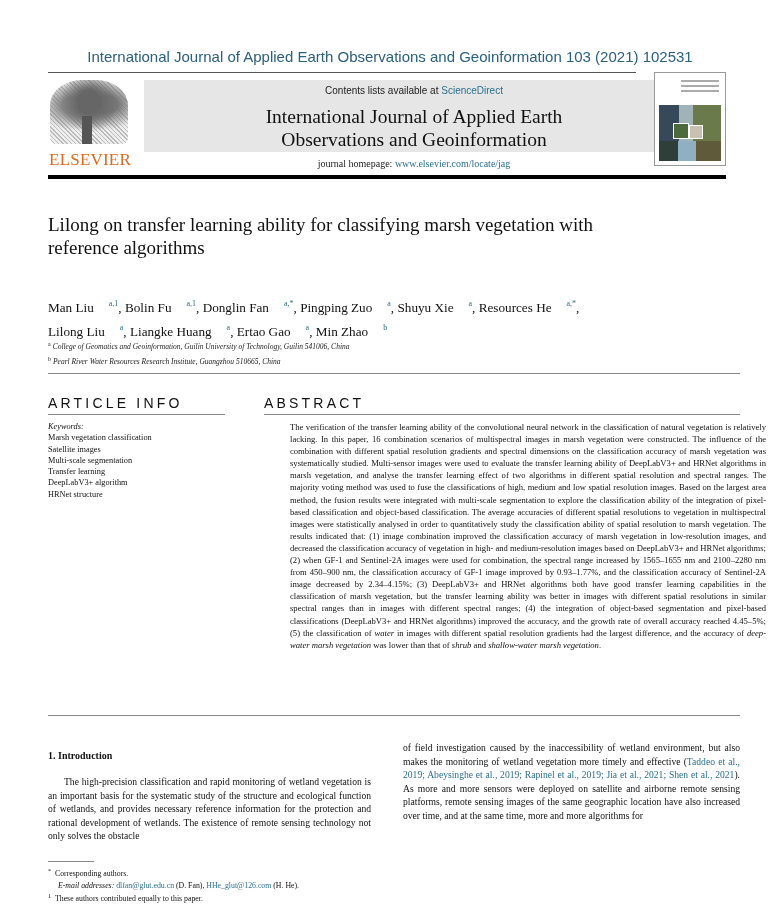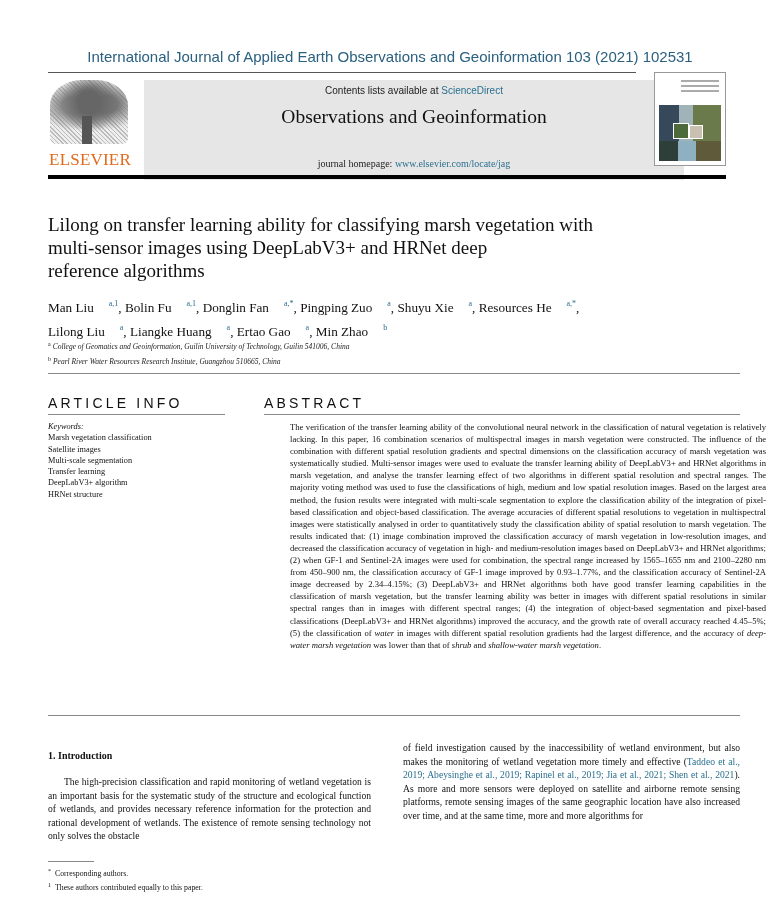--- a/index.html
+++ b/index.html
@@ -14,21 +14,21 @@
   #elsevier-logo .tree { position: absolute; top: 0; left: 2px; width: 78px; height: 64px;
     background:
       radial-gradient(ellipse at 50% 35%, #666 0 20%, transparent 52%),
       radial-gradient(ellipse at 30% 40%, #888 0 15%, transparent 45%),
       radial-gradient(ellipse at 72% 38%, #777 0 15%, transparent 45%),
       repeating-linear-gradient(45deg, #bbb 0 1px, #eee 1px 3px);
     border-radius: 40% 40% 6px 6px; }
   #elsevier-logo .trunk { position: absolute; top: 36px; left: 34px; width: 10px; height: 28px; background: #555; }
   #elsevier-logo .word { position: absolute; top: 70px; left: 0; width: 84px; text-align: center; font-family: "Liberation Serif", serif; font-size: 17px; color: #e06a1b; letter-spacing: 0.2px; }
 
-  #masthead { position: absolute; top: 8px; left: 96px; width: 540px; height: 100px; background: #e6e6e6; text-align: center; }
+  #masthead { position: absolute; top: 8px; left: 96px; width: 540px; height: 72px; background: #e6e6e6; text-align: center; }
   #masthead .contents { position: absolute; top: 5px; left: 0; width: 100%; font-family: "Liberation Sans", sans-serif; font-size: 10px; color: #222; }
   #masthead .title { position: absolute; top: 25px; left: 0; width: 100%; font-family: "Liberation Serif", serif; font-size: 19.5px; line-height: 23px; color: #111; }
   #masthead .homepage { position: absolute; top: 78px; left: 0; width: 100%; font-family: Liberation Serif, serif; font-size: 10px; color: #222; }
 
   #cover { position: absolute; top: 0; left: 606px; width: 72px; height: 94px; border: 1px solid #999; background: #fff; overflow: hidden; }
   #cover .hdr { position: absolute; top: 4px; left: 4px; width: 60px; height: 22px; }
   #cover .hdr span { display: block; height: 2px; background: #aaa; margin: 3px 0 0 22px; }
   #cover .mosaic { position: absolute; top: 32px; left: 4px; width: 62px; height: 56px;
     background:
       linear-gradient(90deg, #35495a 0 33%, #9fb3b8 33% 55%, #6a7a4a 55% 100%);
@@ -71,20 +71,21 @@
   <div id="elsevier-logo">
     <div class="tree"></div>
     <div class="trunk"></div>
     <div class="word">ELSEVIER</div>
   </div>
   <div id="masthead">
     <div class="contents">
       <span>Contents lists available at </span><span class="link">ScienceDirect</span>
     </div>
     <div class="title">
+      <div>International Journal of Applied Earth</div>
       <div>Observations and Geoinformation</div>
     </div>
     <div class="homepage">
       <span>journal homepage: </span><span class="link">www.elsevier.com/locate/jag</span>
     </div>
   </div>
   <div id="cover">
     <div class="hdr">
         <span></span>
         <span></span>
@@ -94,21 +95,20 @@
       <i style="left:14px;top:18px;width:16px;height:16px;background:#4d6b3a;border:1px solid #fff;"></i>
       <i style="left:30px;top:20px;width:14px;height:14px;background:#c8c0b0;border:1px solid #fff;"></i>
       <i style="left:0;top:36px;width:62px;height:20px;background:linear-gradient(90deg,#2e3f3a 0 30%,#8fb0c0 30% 60%,#5e5a3a 60%);"></i>
     </div>
   </div>
   <div class="bottomline"></div>
 </div>
 
 <div id="article-title">
   <div>Lilong on transfer learning ability for classifying marsh vegetation with</div>
-  <div>multi-sensor images using DeepLabV3+ and HRNet deep</div>
   <div>reference algorithms</div>
 </div>
 
 <div id="authors">
   <div>
     <span>Man Liu</span><sup>a,1</sup>,
     <span>Bolin Fu</span><sup>a,1</sup>,
     <span>Donglin Fan</span><sup>a,*</sup>,
     <span>Pingping Zuo</span><sup>a</sup>,
     <span>Shuyu Xie</span><sup>a</sup>,
@@ -149,14 +149,15 @@
 
 <div class="rule" style="top:715px;left:48px;width:692px;"></div>
 
 <div id="intro-heading">1.  Introduction</div>
 <div id="intro-left">The high-precision classification and rapid monitoring of wetland vegetation is an important basis for the systematic study of the structure and ecological function of wetlands, and provides necessary reference information for the protection and rational development of wetlands. The existence of remote sensing technology not only solves the obstacle</div>
 <div id="intro-right"><span>of field investigation caused by the inaccessibility of wetland environment, but also makes the monitoring of wetland vegetation more timely and effective (</span><span class="link">Taddeo et al., 2019; Abeysinghe et al., 2019; Rapinel et al., 2019; Jia et al., 2021; Shen et al., 2021</span><span>). As more and more sensors were deployed on satellite and airborne remote sensing platforms, remote sensing images of the same geographic location have also increased over time, and at the same time, more and more algorithms for</span></div>
 
 <div id="footnotes">
   <div class="fn-rule"></div>
   <div><sup>*</sup><span>Corresponding authors.</span></div>
+  <div class="indent"><i>E-mail addresses:</i> <span class="link">dlfan@glut.edu.cn</span><span> (D. Fan), </span><span class="link">HHe_glut@126.com</span><span> (H. He).</span></div>
   <div><sup>1</sup><span>These authors contributed equally to this paper.</span></div>
 </div>
 
 </body></html>

